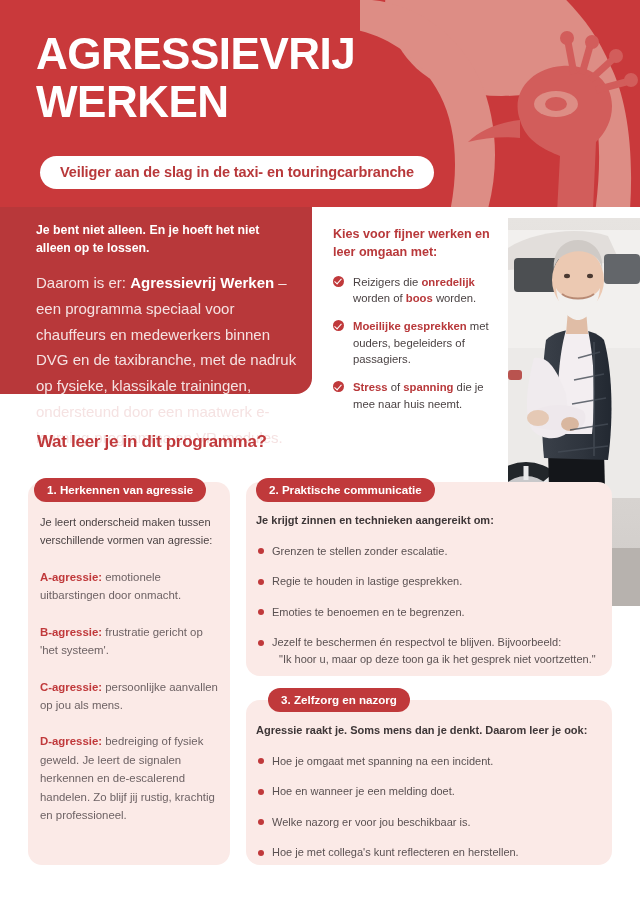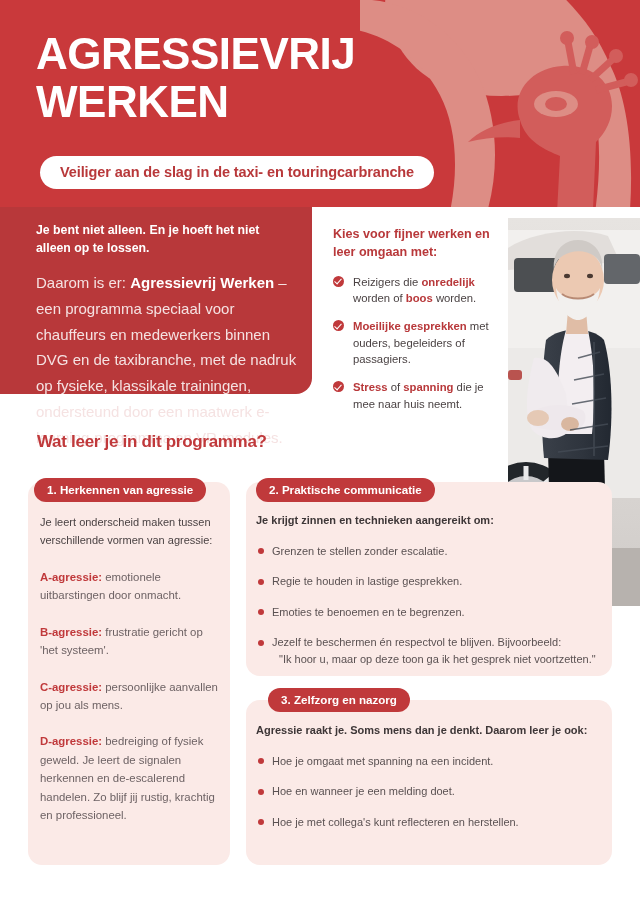--- a/index.html
+++ b/index.html
@@ -276,17 +276,18 @@
     </ul>
   </div>
 
   <div class="card card-bot"></div>
   <div class="pill pill-3">3. Zelfzorg en nazorg</div>
   <div class="card-body cb-bot">
     <div class="intro-line bold">Agressie raakt je. Soms mens dan je denkt. Daarom leer je ook:</div>
     <ul class="dot-list bullet-wide">
       <li><span class="dot"></span><span>Hoe je omgaat met spanning na een incident.</span></li>
       <li><span class="dot"></span><span>Hoe en wanneer je een melding doet.</span></li>
+      <li><span class="dot"></span><span>Welke nazorg er voor jou beschikbaar is.</span></li>
       <li><span class="dot"></span><span>Hoe je met collega's kunt reflecteren en herstellen.</span></li>
     </ul>
   </div>
 
 </div>
 
 </body></html>

